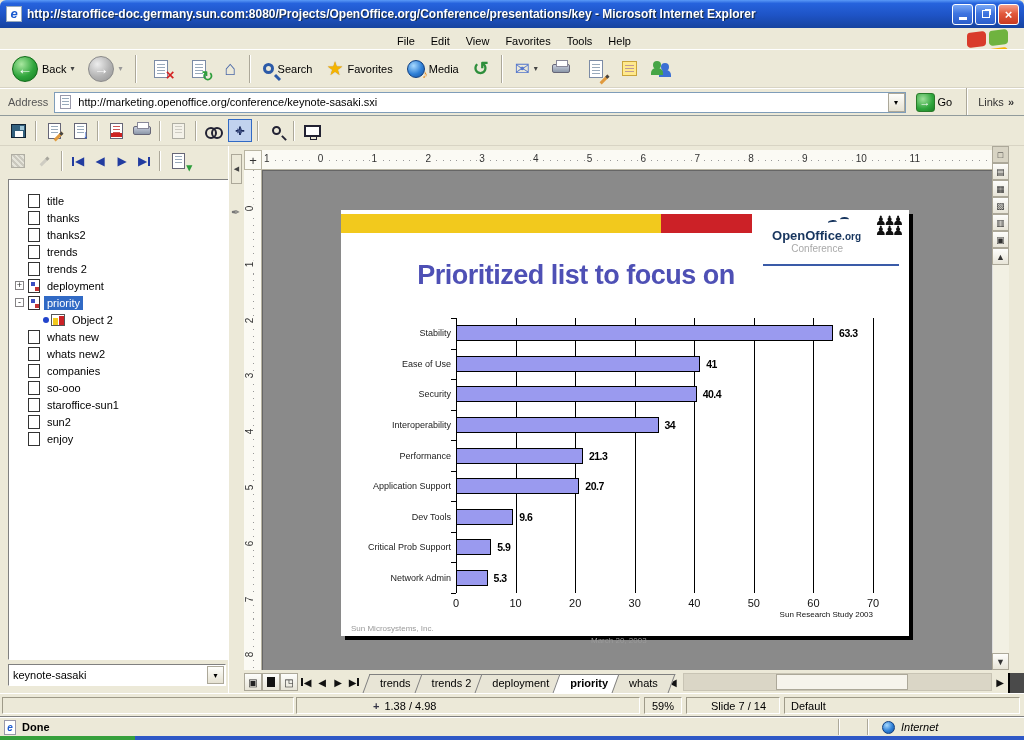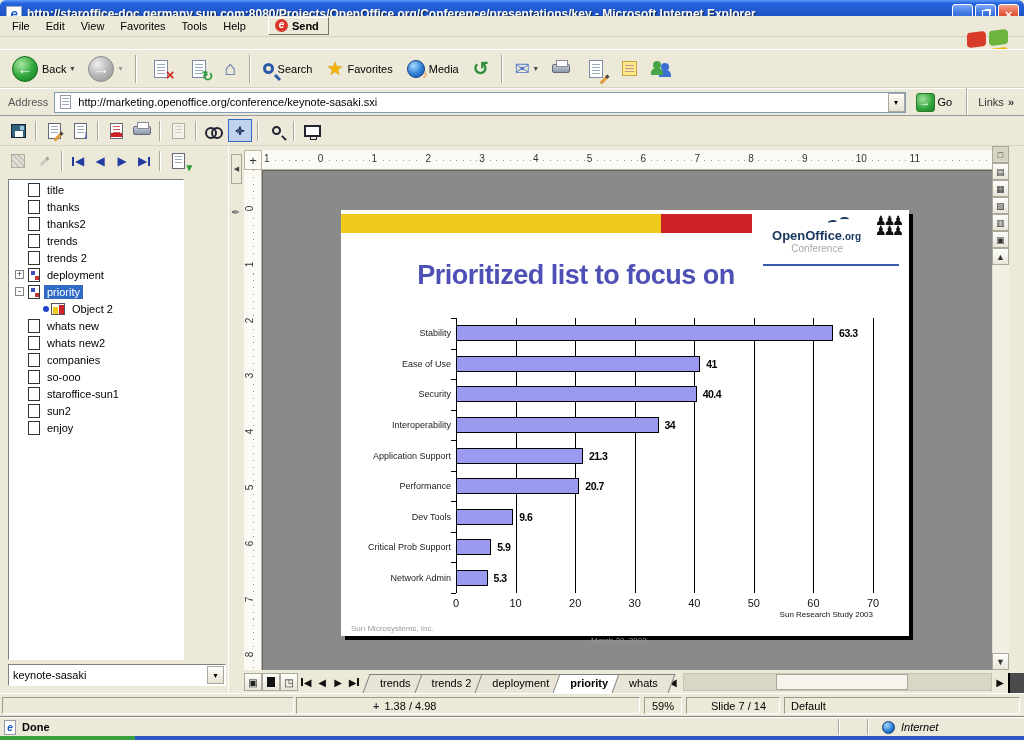--- a/index.html
+++ b/index.html
@@ -16,22 +16,22 @@
   #title-text{font-weight:bold;font-size:12px;text-shadow:1px 1px 1px #123;white-space:nowrap;overflow:hidden;flex:1;}
   .tbtns{display:flex;gap:2px;margin-right:5px;}
   .tb-btn{width:21px;height:21px;border:1px solid #fff;border-radius:3px;display:flex;
     align-items:center;justify-content:center;color:#fff;font-weight:bold;
     background:linear-gradient(180deg,#7AA9F5,#3E74E0 45%,#2B5ECB);}
   .tb-btn.close{background:linear-gradient(180deg,#F4A08B,#E25A3C 45%,#C93A20);font-size:13px;line-height:13px;}
   .glyph-min{width:8px;height:3px;background:#fff;margin-top:9px;}
   .glyph-rest{width:8px;height:8px;border:1px solid #fff;box-shadow:2px -2px 0 -1px #fff;}
 
   
-  #menubar{position:absolute;left:0;top:16px;width:1024px;height:21px;background:#ECE9D8;
-    border-bottom:1px solid #D8D4C4;display:flex;align-items:center;padding-left:4px;}
+  #menubar{position:absolute;left:0;top:32px;width:1024px;height:21px;background:#ECE9D8;
+    border-bottom:1px solid #D8D4C4;display:flex;align-items:center;padding-left:4px;flex-direction:column;}
   .menu-item{padding:3px 8px;cursor:default;}
   #send-btn{margin-left:14px;display:flex;align-items:center;gap:4px;padding:1px 9px 2px 6px;
     background:#ECE9D8;border:1px solid #fff;border-right-color:#7a7666;border-bottom-color:#7a7666;
     font-weight:bold;}
   #send-e{display:inline-block;width:13px;height:13px;border-radius:50%;background:#D8372A;color:#fff;
     font-weight:bold;font-style:italic;font-size:10px;line-height:12px;text-align:center;}
 
   
   #winlogo{position:absolute;right:12px;top:30px;width:46px;height:38px;}
   .wf{position:absolute;width:19px;height:15px;border-radius:3px 4px 3px 4px;}
@@ -126,22 +126,22 @@
   .dis{opacity:.4;filter:grayscale(1);}
   .hatch{width:14px;height:14px;border:1px solid #555;
     background:repeating-linear-gradient(45deg,#999 0 2px,#ddd 2px 4px);}
   .navarr{width:20px;height:20px;display:flex;align-items:center;justify-content:center;color:#223CA0;font-size:12px;gap:1px;}
   .navarr .bar{width:2px;height:9px;background:#223CA0;}
   .i-sldarr{position:relative;}
   .garr{position:absolute;right:-3px;bottom:-2px;color:#2E9E3C;font-weight:bold;font-size:11px;}
 
   
   #leftbg{position:absolute;left:0;top:60px;width:228px;height:541px;background:#ECE9D8;}
-  #tree{position:absolute;left:8px;top:63px;width:176px;height:481px;background:#fff;
-    border:1px solid;border-color:#808080 #fff #fff #808080;overflow:hidden;padding-top:1px;}
+  #tree{position:absolute;left:8px;top:63px;width:254px;height:481px;background:#fff;
+    border:1px solid;border-color:#808080 #fff #fff #808080;overflow:hidden;padding-top:12px;}
   .trow{display:flex;align-items:center;height:17px;padding-left:6px;gap:4px;white-space:nowrap;}
   .texp{width:9px;height:9px;border:1px solid #848284;background:#fff;font-size:9px;line-height:7px;text-align:center;color:#333;flex:0 0 9px;}
   .texpsp{width:9px;flex:0 0 9px;}
   .ticon{width:12px;height:14px;background:#fff;border:1px solid #333;flex:0 0 12px;}
   .ticon.obj{background:
      linear-gradient(#3a4ec0 0 0) 2px 2px/4px 4px no-repeat,
      linear-gradient(#c23333 0 0) 6px 7px/4px 4px no-repeat,#fff;}
   .ticon.ole{width:14px;height:12px;border:1px solid #555;flex:0 0 14px;background:
      linear-gradient(#F2C91D 0 0) 1px 3px/5px 7px no-repeat,
      linear-gradient(#CC2127 0 0) 7px 1px/5px 9px no-repeat,#fff;}
@@ -594,22 +594,22 @@
           <span id="people">♟♟♟<br>♟♟♟</span>
           <span id="ooo-rule"></span>
         </div>
         <div id="slide-title">Prioritized list to focus on</div>
 
         <div id="cats">
             <span class="ccat">Stability</span>
             <span class="ccat">Ease of Use</span>
             <span class="ccat">Security</span>
             <span class="ccat">Interoperability</span>
+            <span class="ccat">Performance</span>
             <span class="ccat">Application Support</span>
-            <span class="ccat">Performance</span>
             <span class="ccat">Dev Tools</span>
             <span class="ccat">Critical Prob Support</span>
             <span class="ccat">Network Admin</span>
           </div>
         <div id="plot">
           <div id="grid">
               <span class="gline" style="left: 0%;"></span>
               <span class="gline" style="left: 14.2857%;"></span>
               <span class="gline" style="left: 28.5714%;"></span>
               <span class="gline" style="left: 42.8571%;"></span>

